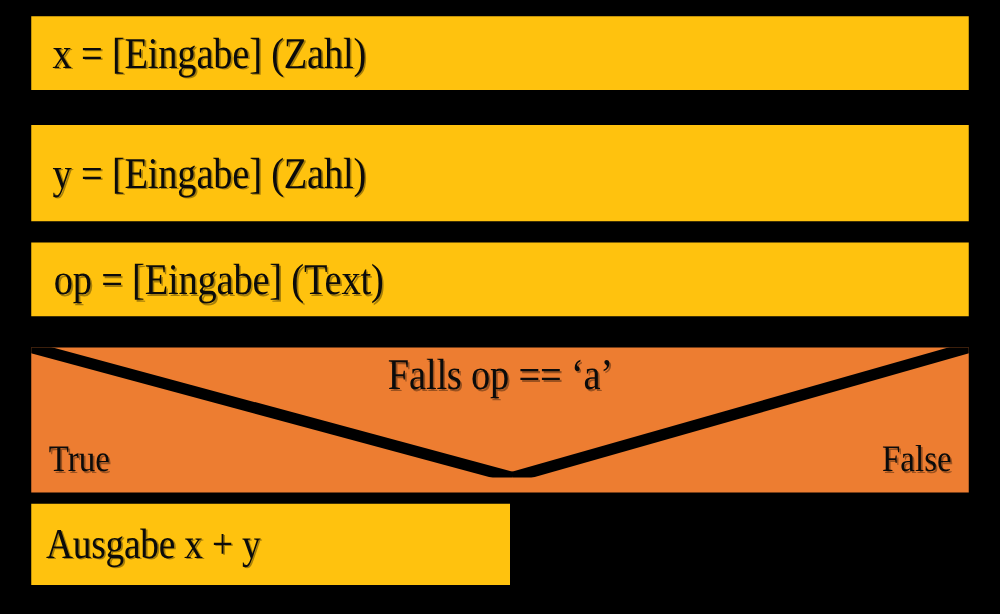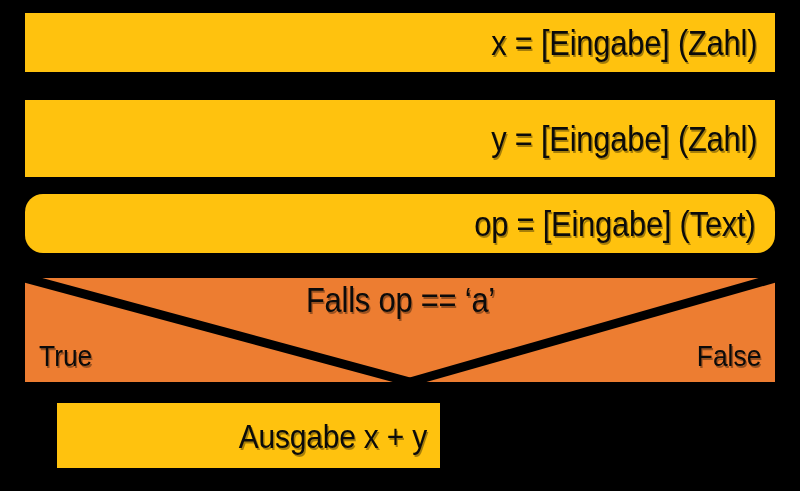--- a/index.html
+++ b/index.html
@@ -18,24 +18,25 @@
     background: #000000;
     overflow: hidden;
   }
 
   
   .block {
     position: absolute;
     box-sizing: border-box;
     display: flex;
     align-items: center;
-    justify-content: flex-end;
+    justify-content: flex-start;
     color: #000000;
     line-height: 1;
     white-space: nowrap;
+    font-family: Liberation Serif, serif;
   }
   .statement {
     background: #FFC20E;
   }
   .condition-block {
     background: #ED7D31;
     display: block;
   }
 
   .block-label {
@@ -45,24 +46,24 @@
     letter-spacing: -0.2px;
     transform: scaleX(0.88);
     transform-origin: center center;
     text-shadow: 1.5px 1.5px 0 rgba(0,0,0,0.35);
     color: #0b0b0b;
   }
 
   
   #box-x   { left: 25px; top: 13px;  width: 750px; height: 59px; }
   #box-y   { left: 25px; top: 100px; width: 750px; height: 77px; }
-  #box-op  { left: 25px; top: 194px; width: 750px; height: 59px; border-radius: 18px; }
+  #box-op  { left: 25px; top: 194px; width: 750px; height: 59px; }
 
   
-  #condition { left: 25px; top: 278px; width: 750px; height: 104px; }
+  #condition { left: 25px; top: 278px; width: 750px; height: 116px; }
 
   #condition .diag-svg {
     position: absolute;
     left: 0;
     top: 0;
     width: 750px;
     height: 104px;
     display: block;
   }
   #condition .cond-text {
@@ -82,21 +83,21 @@
     font-stretch: condensed;
     transform: scaleX(0.88);
     text-shadow: 1.5px 1.5px 0 rgba(0,0,0,0.35);
     color: #0b0b0b;
     line-height: 1;
   }
   #label-true  { left: 14px;  bottom: 11px; transform-origin: left bottom; }
   #label-false { right: 14px; bottom: 11px; transform-origin: right bottom; }
 
   
-  #box-true-branch  { left: 25px;  top: 403px; width: 383px; height: 65px; margin-left: 32px; }
+  #box-true-branch  { left: 25px;  top: 403px; width: 383px; height: 65px; }
   #box-false-branch { left: 415px; top: 403px; width: 360px; height: 65px; }
   #box-true-branch .block-label,
   #box-false-branch .block-label { font-size: 34px; }
 </style>
 </head>
 <body>
 
 <div id="canvas">
 
   <div id="box-x" class="block statement">

